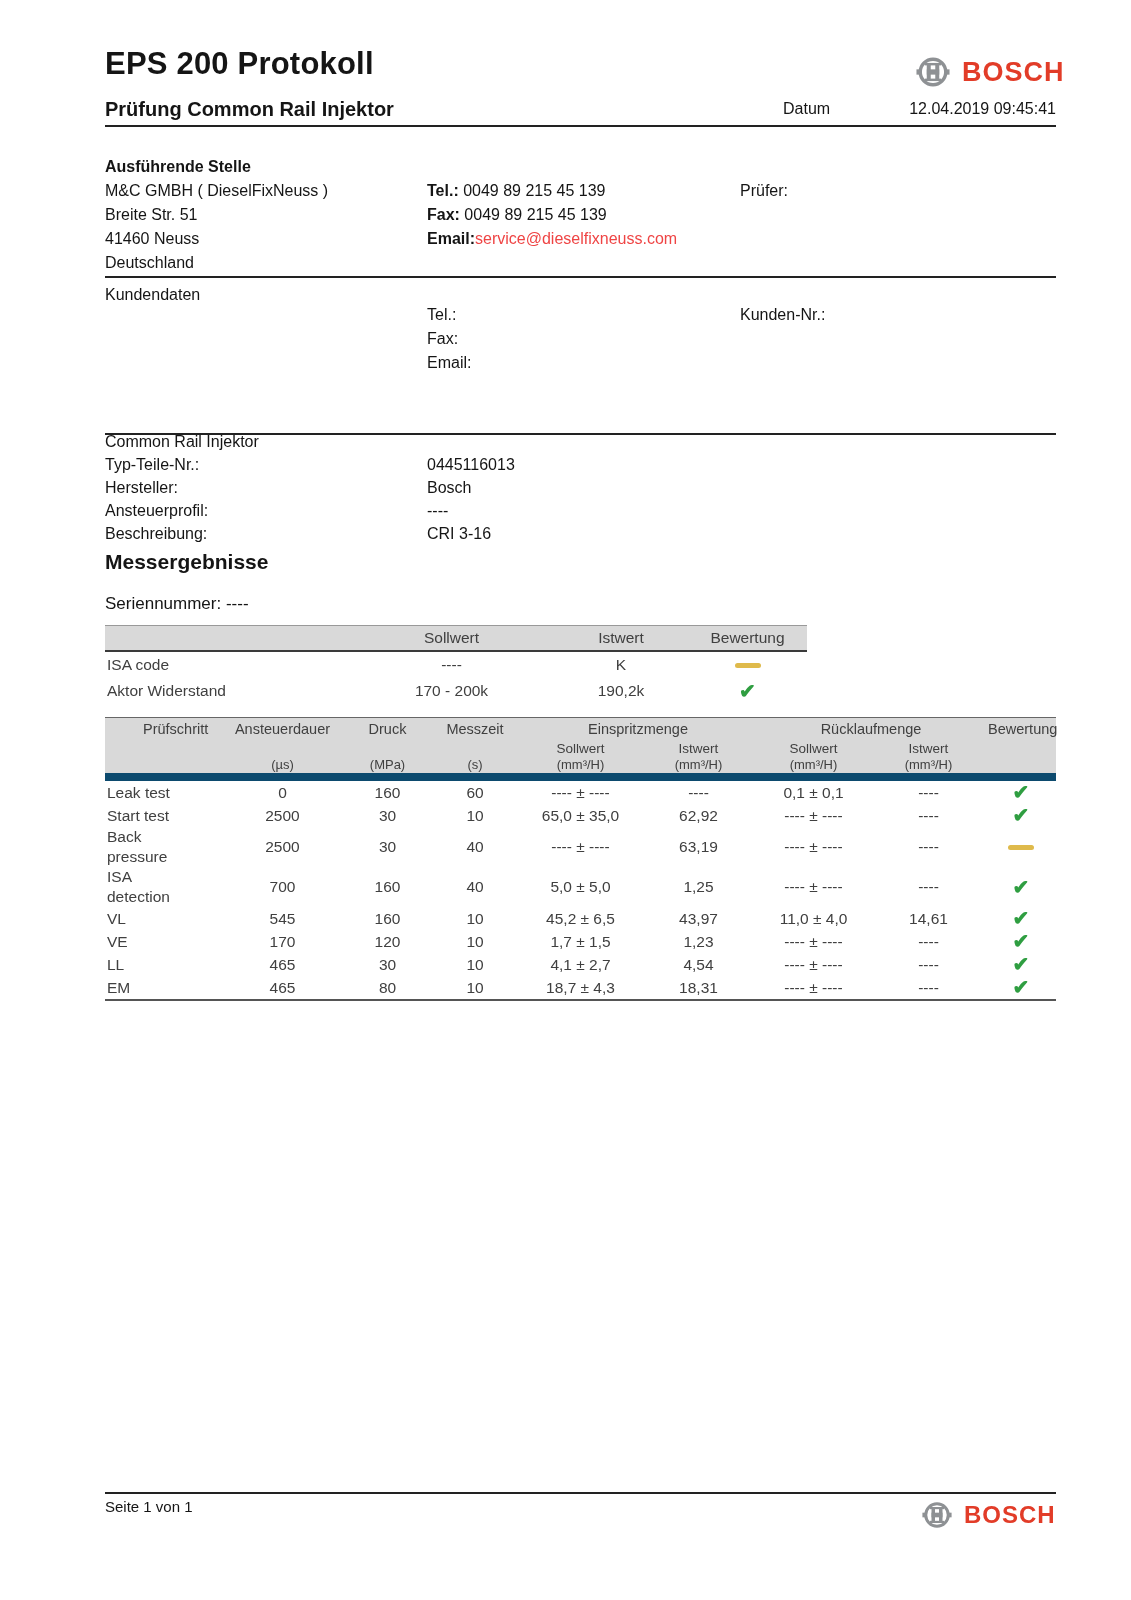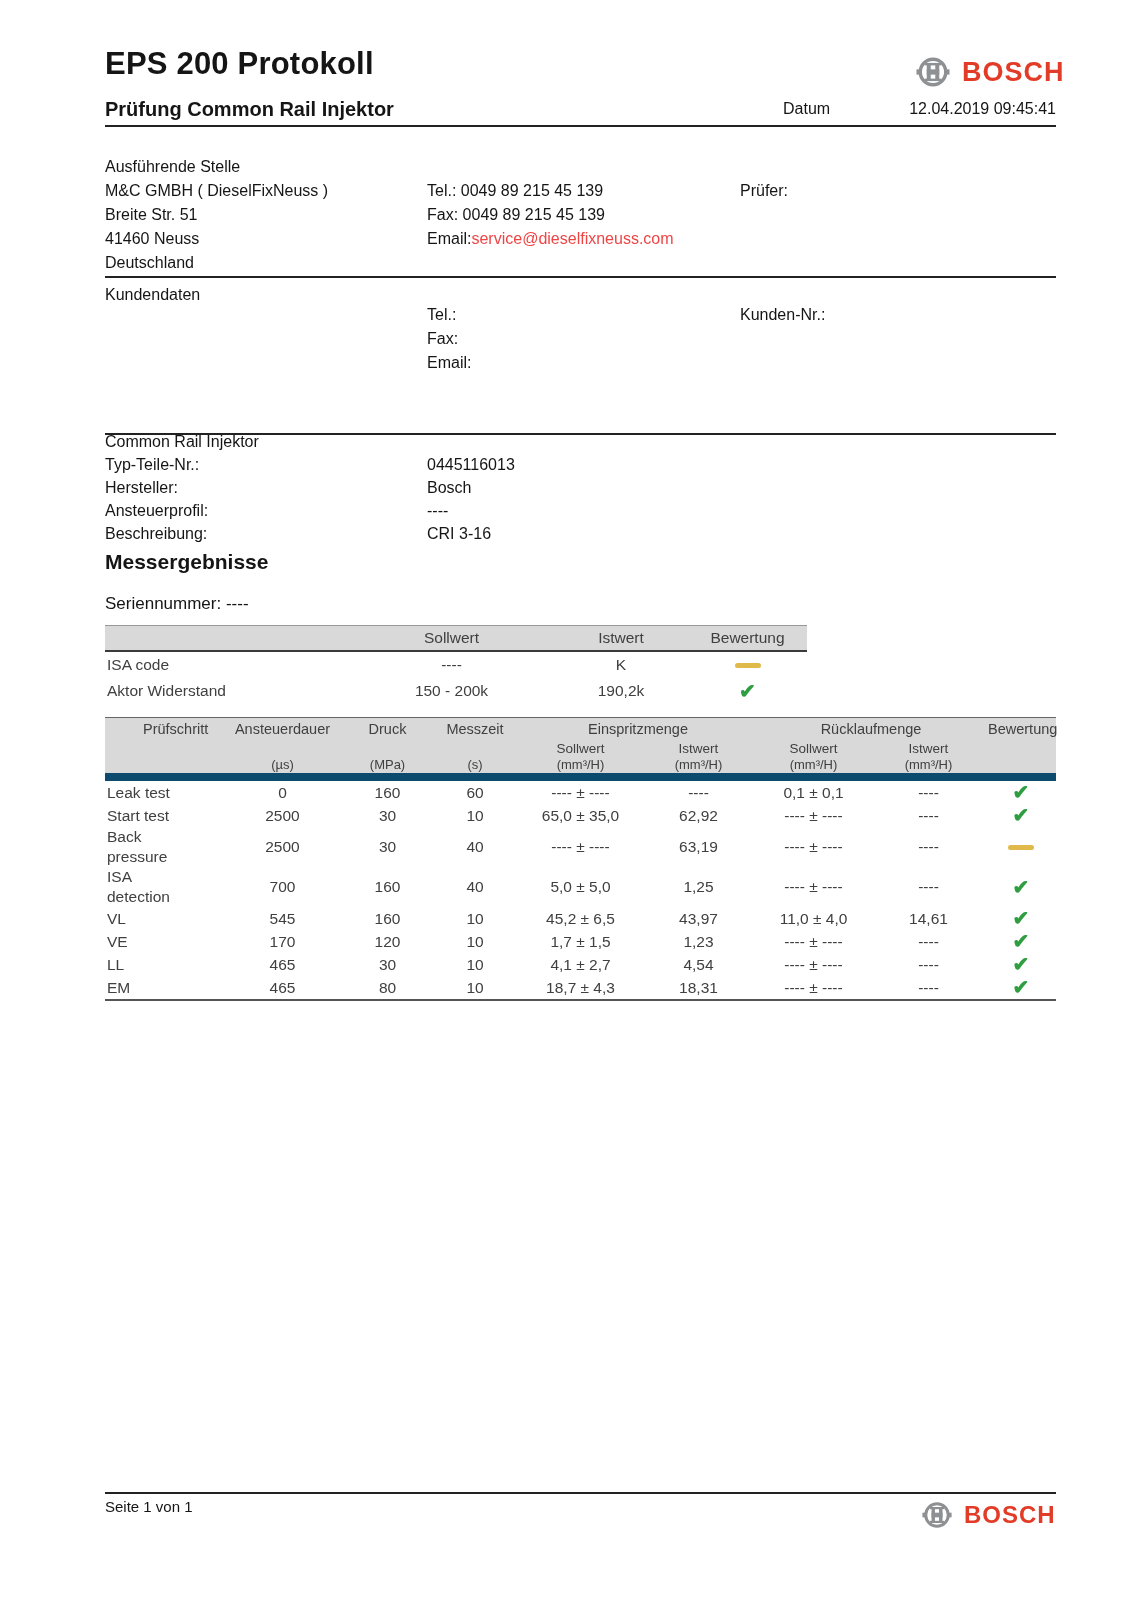--- a/index.html
+++ b/index.html
@@ -1,21 +1,21 @@
 <!DOCTYPE html>
 <html><head>
 <meta charset="utf-8">
 <style>
   html,body{margin:0;padding:0;background:#ffffff;}
   .page{
     position:relative;width:1131px;height:1600px;background:#fff;
     font-family:"Liberation Sans",sans-serif;color:#151515;overflow:hidden;
   }
   .abs{position:absolute;}
-  .bold{font-weight:normal;}
+  .bold{font-weight:bold;}
   .hr{position:absolute;left:105px;width:951px;background:#222;}
   .hr1{top:125px;height:2px;}
   .hr2{top:276px;height:2px;}
   .hr3{top:433px;height:2px;}
   .hrf{top:1492px;height:2px;}
 
   .title{left:105px;top:46px;font-size:31px;font-weight:bold;letter-spacing:.2px;}
   .subtitle{left:105px;top:98px;font-size:20px;font-weight:bold;}
   .datum-label{left:740px;top:100px;font-size:16px;margin-left:43px;}
   .datum-value{left:756px;top:100px;width:300px;text-align:right;font-size:16px;}
@@ -152,21 +152,21 @@
     </thead>
     <tbody>
       <tr>
         <td class="c1">ISA code</td>
         <td class="c2">----</td>
         <td class="c3">K</td>
         <td class="c4"><span class="dash"></span></td>
       </tr>
       <tr>
         <td class="c1">Aktor Widerstand</td>
-        <td class="c2">150 - 200k</td>
+        <td class="c2">170 - 200k</td>
         <td class="c3">190,2k</td>
         <td class="c4"><span class="check"></span></td>
       </tr>
     </tbody>
   </table>
 
   <table class="t2">
     <colgroup>
       <col style="width:115px">
         <col style="width:125px">

